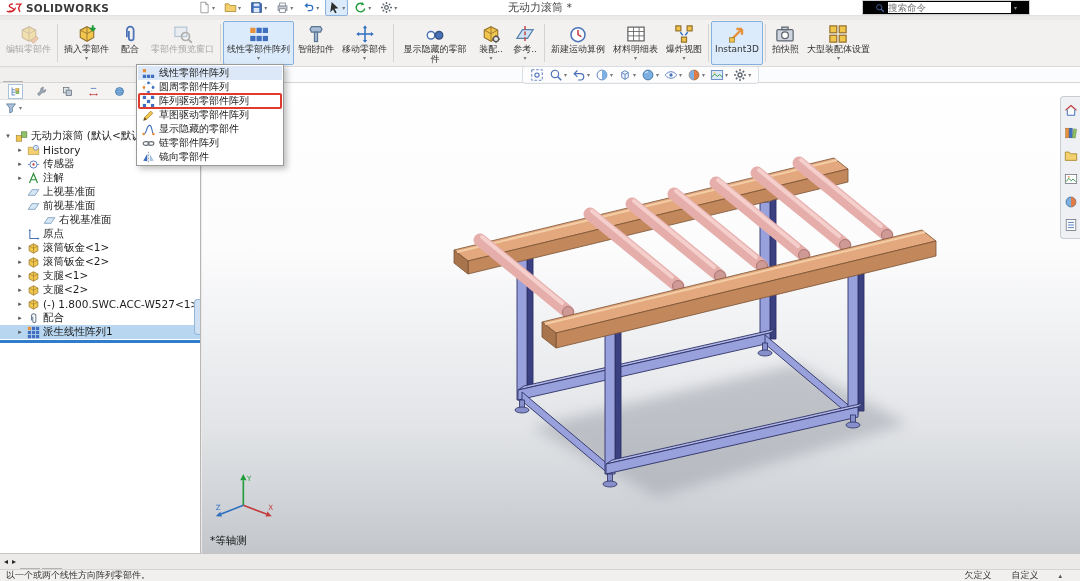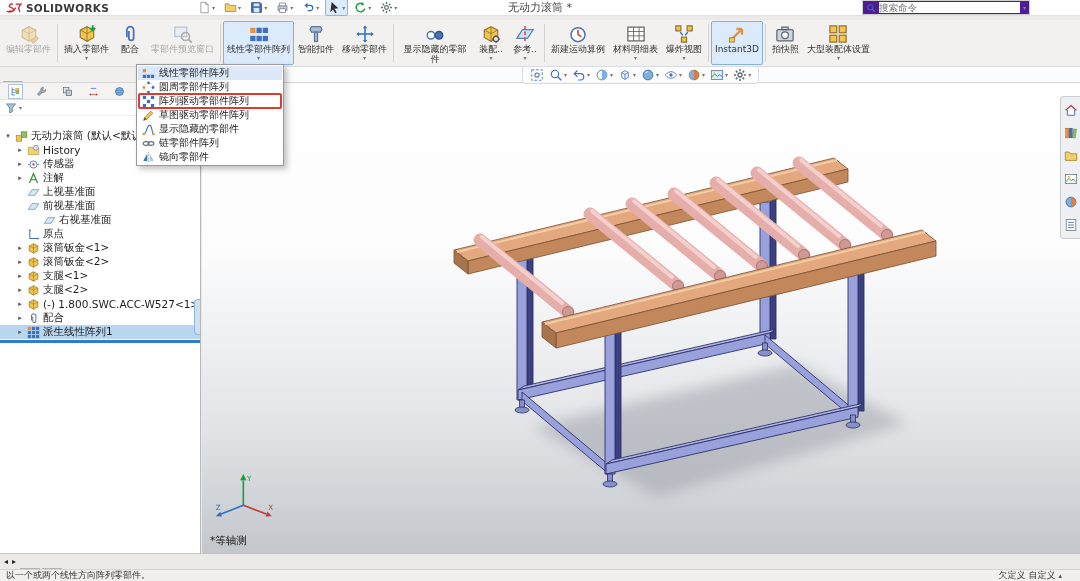--- a/index.html
+++ b/index.html
@@ -14,21 +14,21 @@
   .menus{display:flex;gap:1px;}
   .menu-item{font-size:10.5px;padding:2px 5px;color:#333;white-space:nowrap;}
   .qat{display:flex;align-items:center;gap:3px;margin-left:8px;}
   .qat-btn{display:flex;align-items:center;gap:1px;padding:1px 2px;border:1px solid transparent;border-radius:2px;}
   .qat-btn.active{background:#dcebfb;border-color:#8db4de;}
   .qat-icon{width:13px;height:13px;}
   .qat-icon svg{width:100%;height:100%;}
   .drop-arrow{font-size:6px;color:#777;line-height:1;}
   .doc-title{position:absolute;left:50%;transform:translateX(-50%);font-size:11px;color:#444;white-space:nowrap;}
   .tb-right{margin-left:auto;display:flex;align-items:center;gap:8px;}
-  .searchbox{display:flex;align-items:center;gap:3px;border:1px solid #cfcfcf;background:#4c1d95;height:15px;width:168px;padding:0 3px;}
+  .searchbox{display:flex;align-items:center;gap:3px;border:1px solid #cfcfcf;background:#000000;height:15px;width:168px;padding:0 12px;}
   .s-icon{width:10px;height:10px;}
   .s-icon svg{width:100%;height:100%;}
   .s-input{border:none;outline:none;flex:1;font-size:9.5px;min-width:0;color:#555;}
   .s-caret{font-size:6px;color:#888;}
   .tb-ic{font-size:10px;color:#555;line-height:1;}
 
   
   .ribbon{position:absolute;top:20px;left:0;width:100%;height:47px;background:#f2f1f0;border-bottom:1px solid #dcdad8;display:flex;align-items:stretch;padding:1px 2px;z-index:15;}
   .ribbon-sep{width:1px;background:#d5d3d1;margin:3px 2px;flex:0 0 auto;}
   .rbtn{display:flex;flex-direction:column;align-items:center;padding:2px 3px 0;min-width:34px;max-width:78px;border:1px solid transparent;border-radius:2px;}
@@ -91,21 +91,21 @@
   .dd-icon{width:13px;height:13px;flex:0 0 auto;}
   .dd-icon svg{width:100%;height:100%;}
 
   
   .bottom-tabs{position:absolute;left:0;right:0;bottom:12px;height:16px;background:#eceae8;border-top:1px solid #c6c4c2;display:flex;align-items:flex-end;padding-left:2px;z-index:6;}
   .tabnav{font-size:8px;color:#222;padding:0 2px;line-height:15px;}
   .btabs{display:flex;align-items:flex-end;margin-left:2px;}
   .btab{font-size:10px;padding:0 9px;line-height:14px;color:#333;background:#dcdad8;border:1px solid #b5b3b1;border-bottom:none;margin-right:2px;white-space:nowrap;}
   .btab.active{background:#fff;}
   .statusbar{position:absolute;left:0;right:0;bottom:0;height:12px;background:#f1f0ef;border-top:1px solid #d6d4d2;display:flex;align-items:center;font-size:9px;color:#333;padding:0 6px;z-index:6;}
-  .status-right{margin-left:auto;display:flex;gap:3px;align-items:center;padding-right:12px;}
+  .status-right{margin-left:auto;display:flex;gap:20px;align-items:center;padding-right:12px;}
   .status-caret{font-size:7px;color:#555;}
 </style>
 </head>
 <body>
 
 <div class="app">
 
   <header class="menubar">
     <div class="logo">
       <span>

